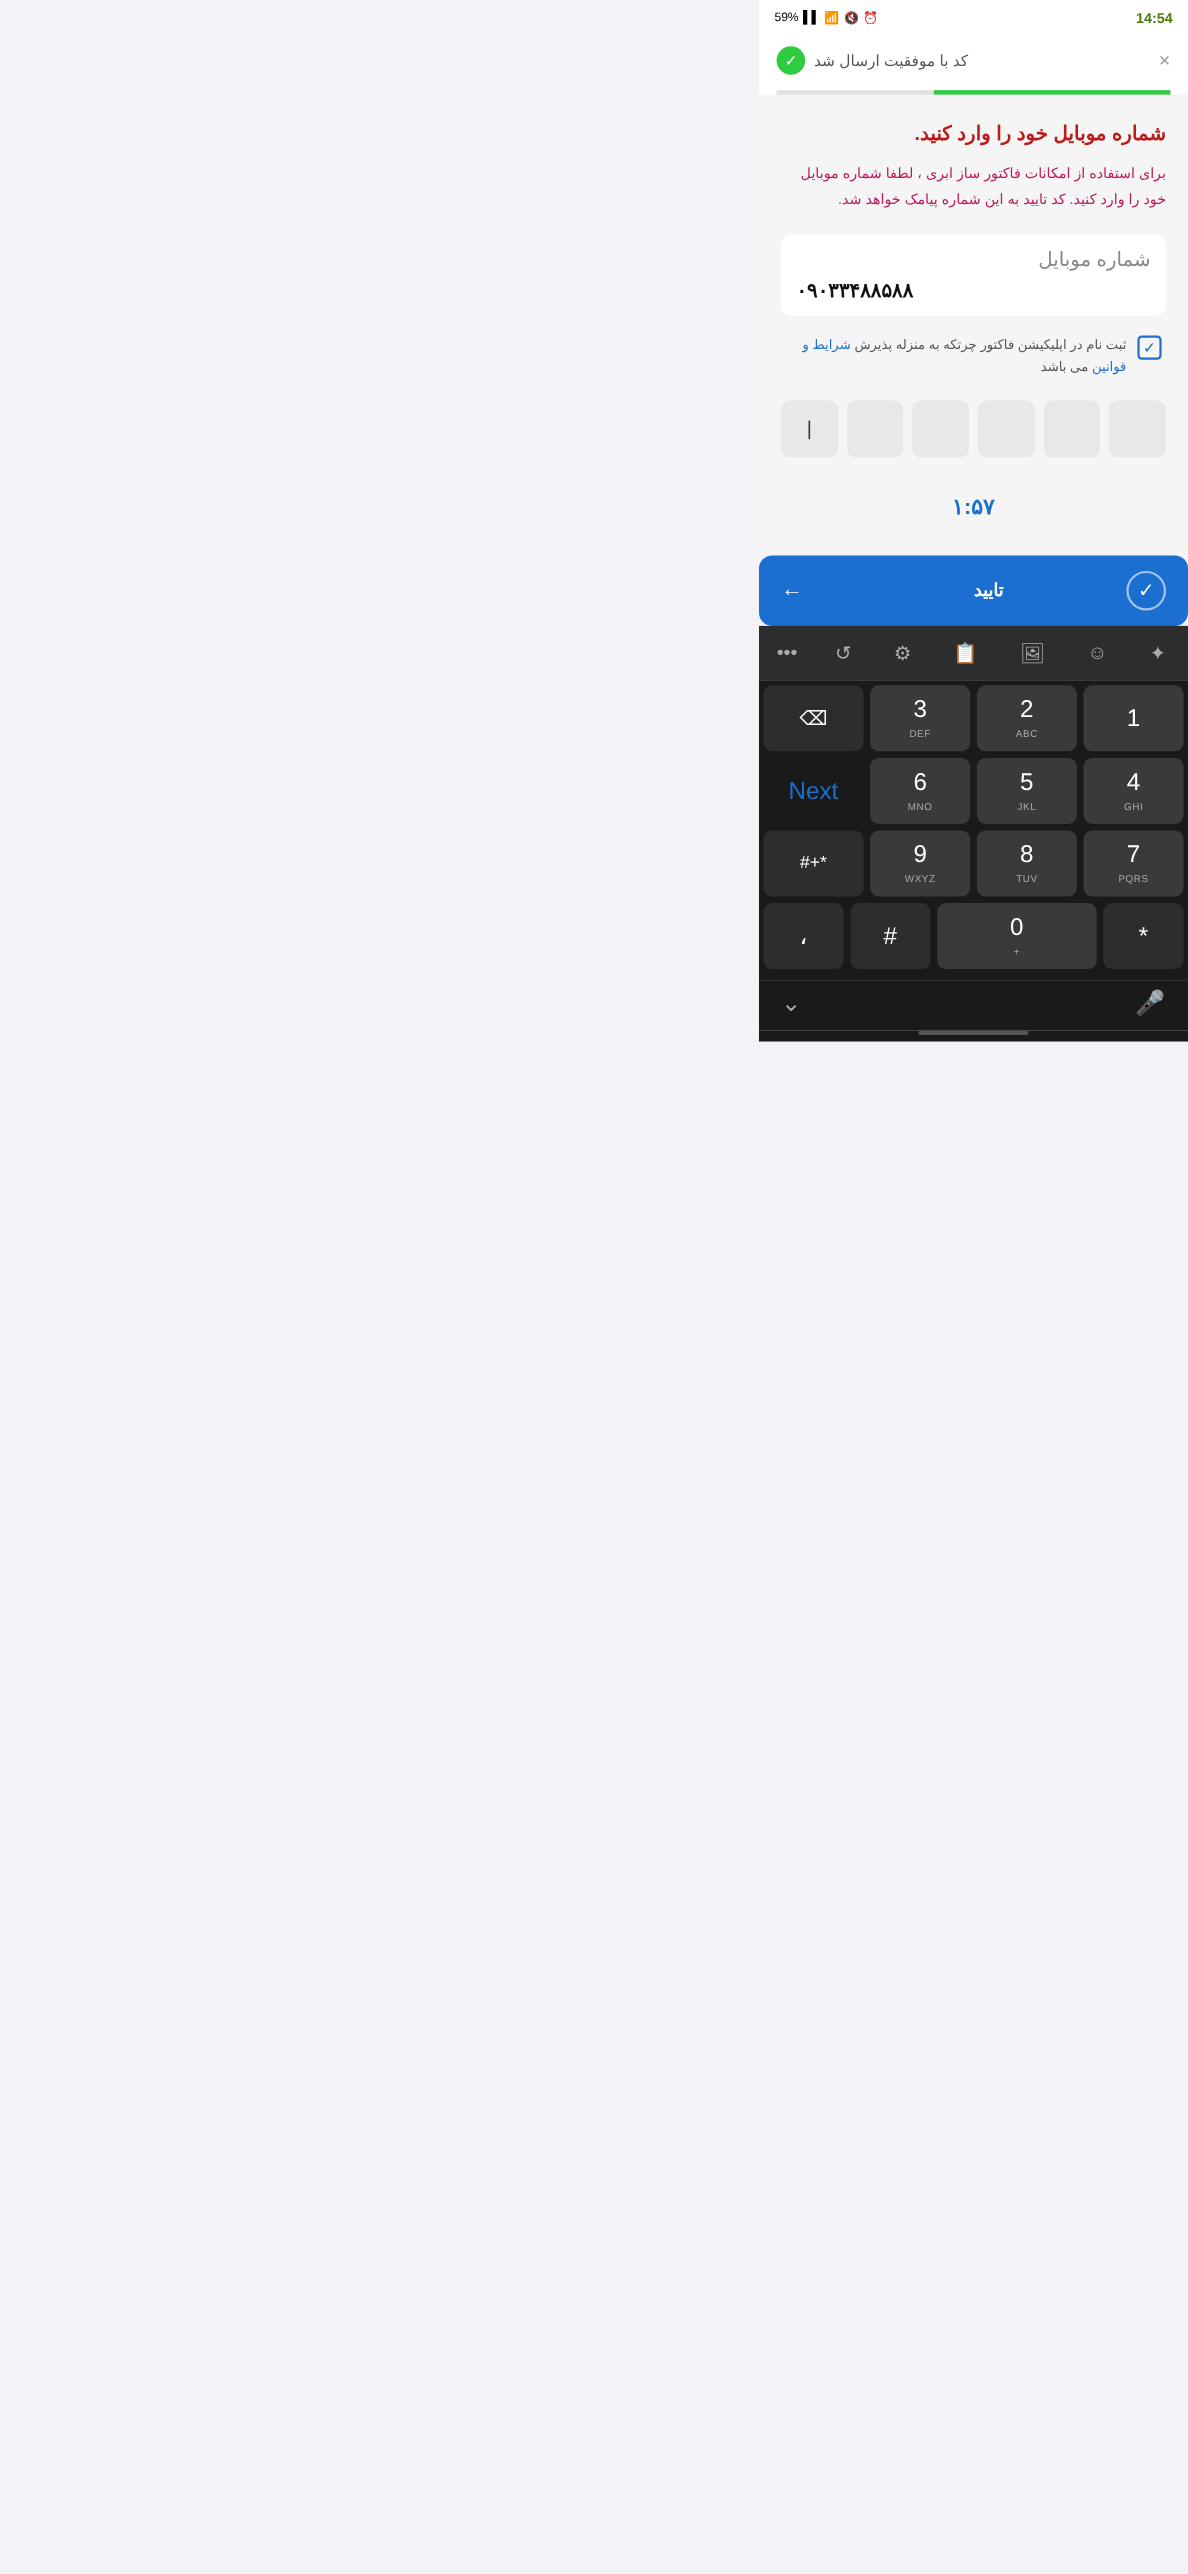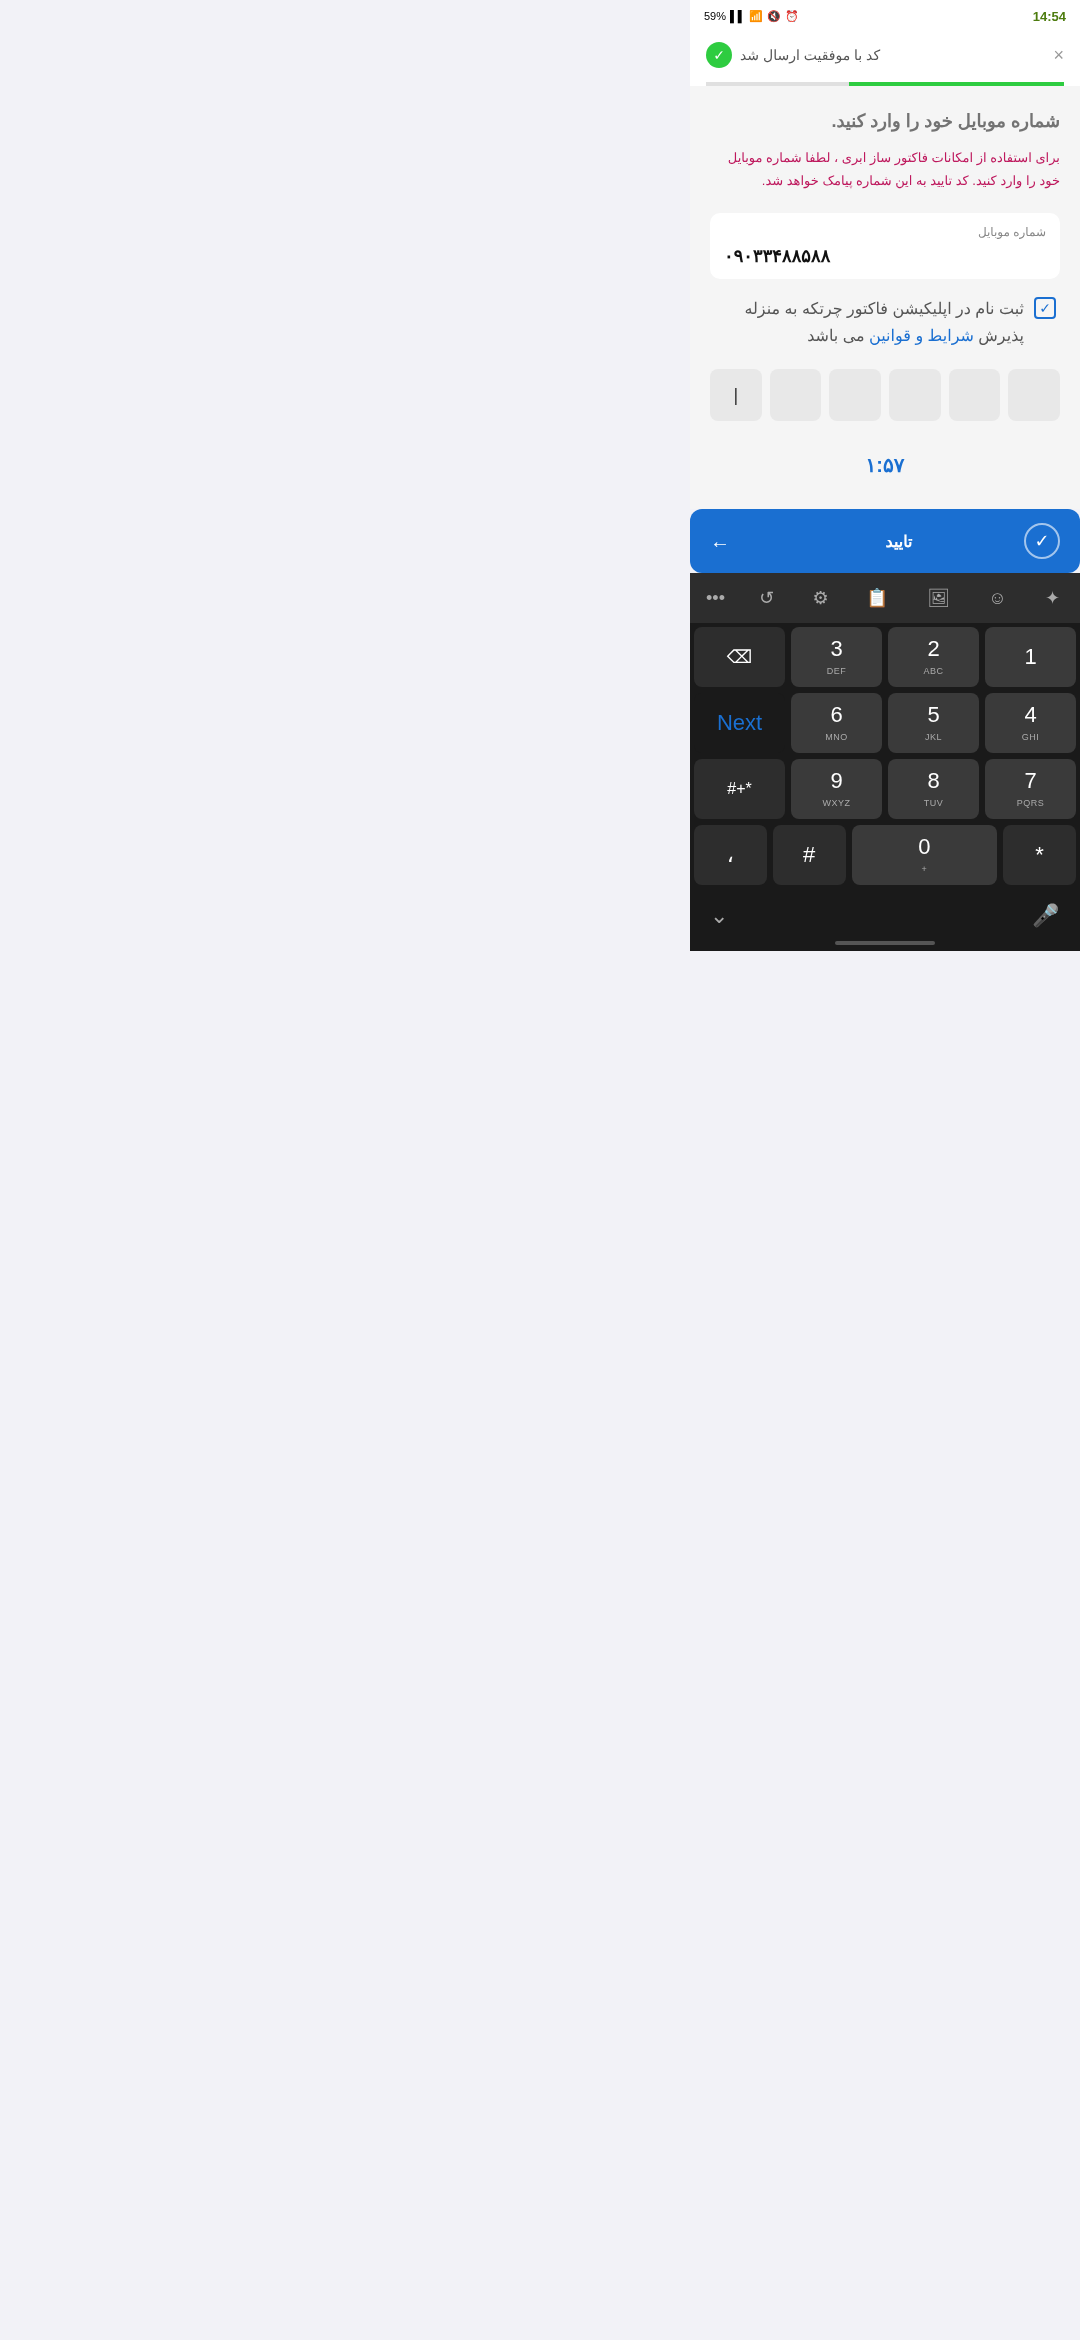--- a/index.html
+++ b/index.html
@@ -84,21 +84,21 @@
     }
 
     
     .main-content {
       background: #f5f5f5;
       padding: 24px 20px 16px 20px;
     }
     .page-title {
       font-size: 18px;
       font-weight: 700;
-      color: #737373;
+      color: #b91c1c;
       text-align: right;
       margin-bottom: 14px;
       direction: rtl;
     }
     .page-description {
       font-size: 13px;
       color: #be185d;
       text-align: right;
       line-height: 1.8;
       direction: rtl;
@@ -106,21 +106,21 @@
     }
 
     
     .field-container {
       background: #fff;
       border-radius: 10px;
       padding: 12px 14px;
       margin-bottom: 16px;
     }
     .field-label {
-      font-size: 12px;
+      font-size: 18px;
       color: #888;
       text-align: right;
       margin-bottom: 6px;
     }
     .field-value {
       font-size: 18px;
       font-weight: 600;
       color: #111;
       direction: ltr;
       letter-spacing: 1px;
@@ -129,21 +129,21 @@
     
     .terms-row {
       display: flex;
       align-items: flex-start;
       gap: 10px;
       direction: rtl;
       margin-bottom: 20px;
       padding: 0 4px;
     }
     .terms-text {
-      font-size: 16px;
+      font-size: 12px;
       color: #555;
       line-height: 1.7;
       flex: 1;
     }
     .terms-link {
       color: #1a6fd1;
       text-decoration: none;
     }
     .checkbox {
       width: 22px;

